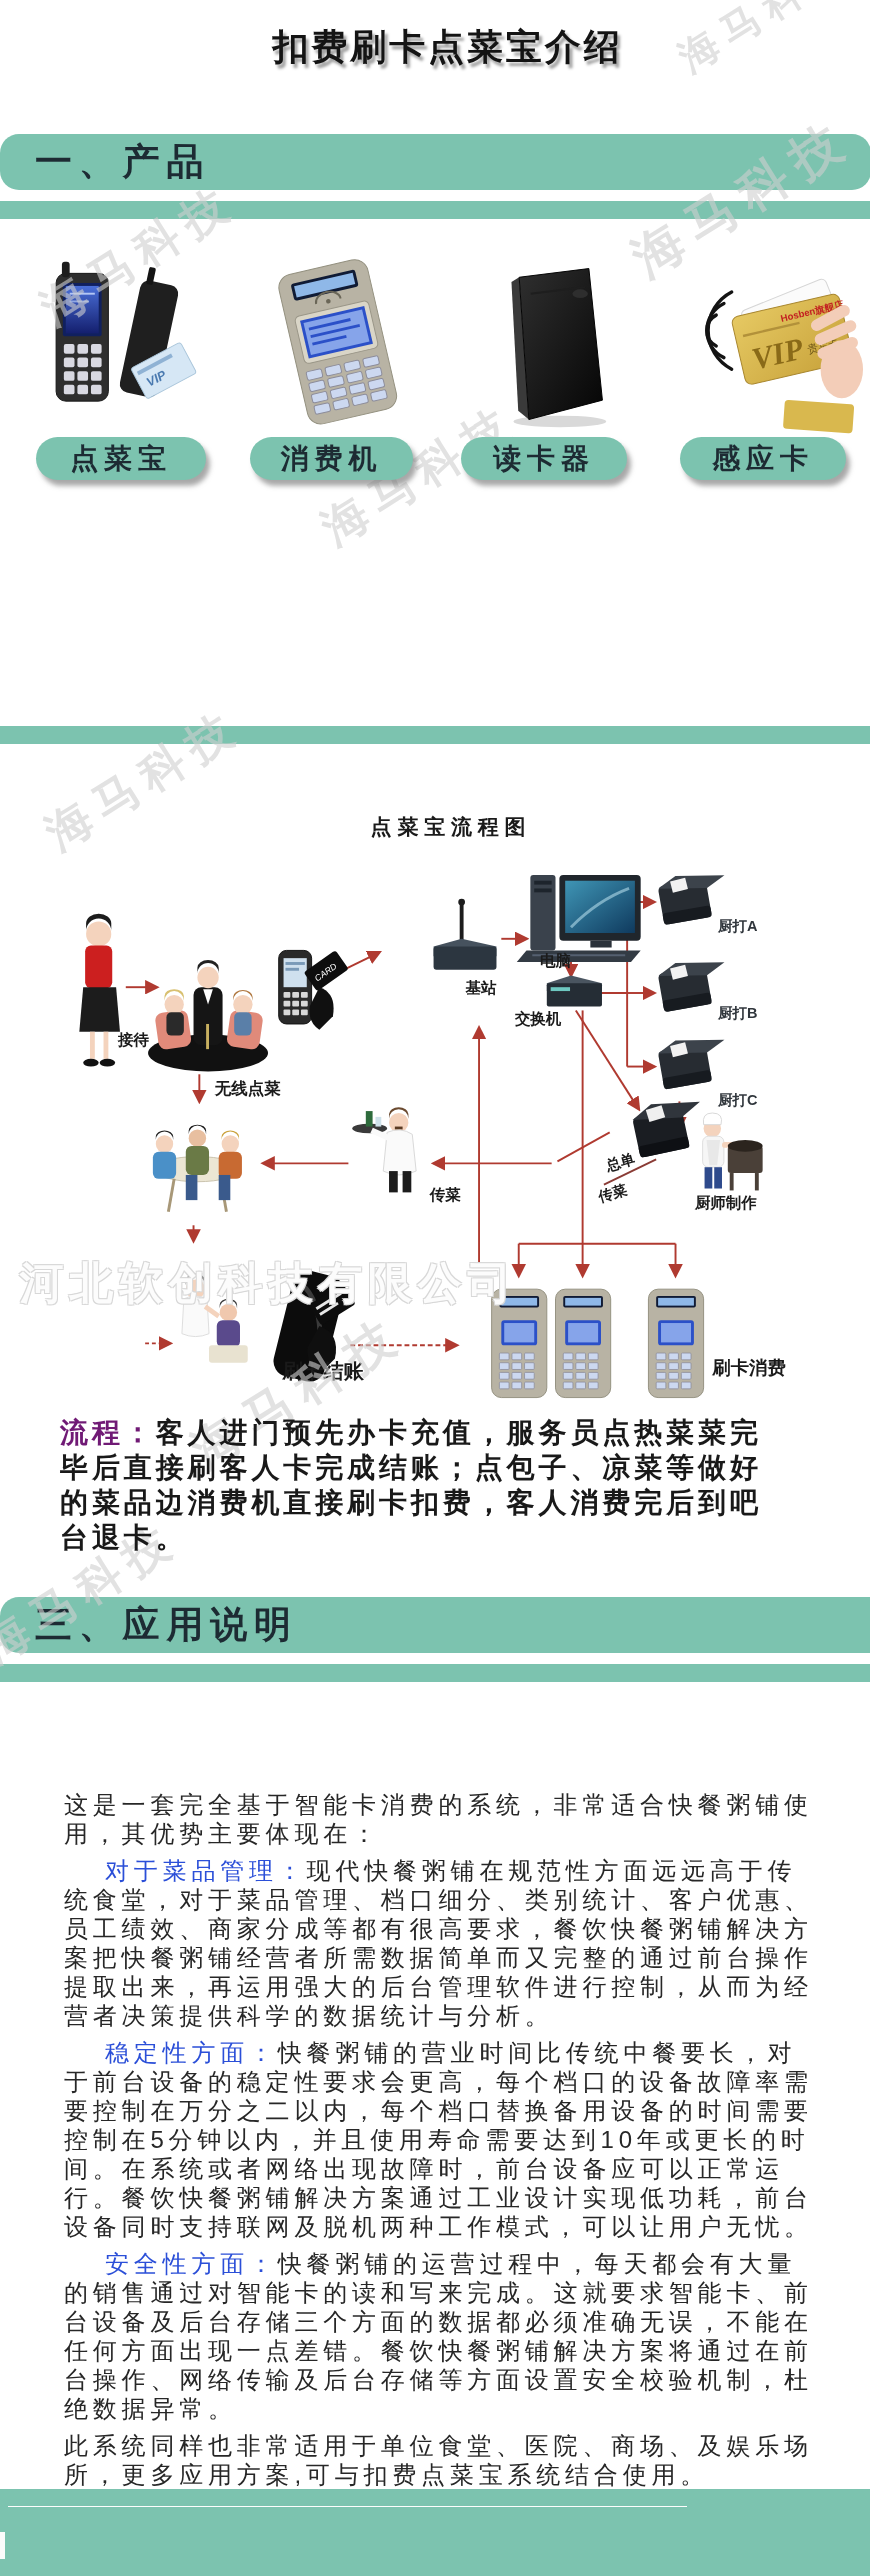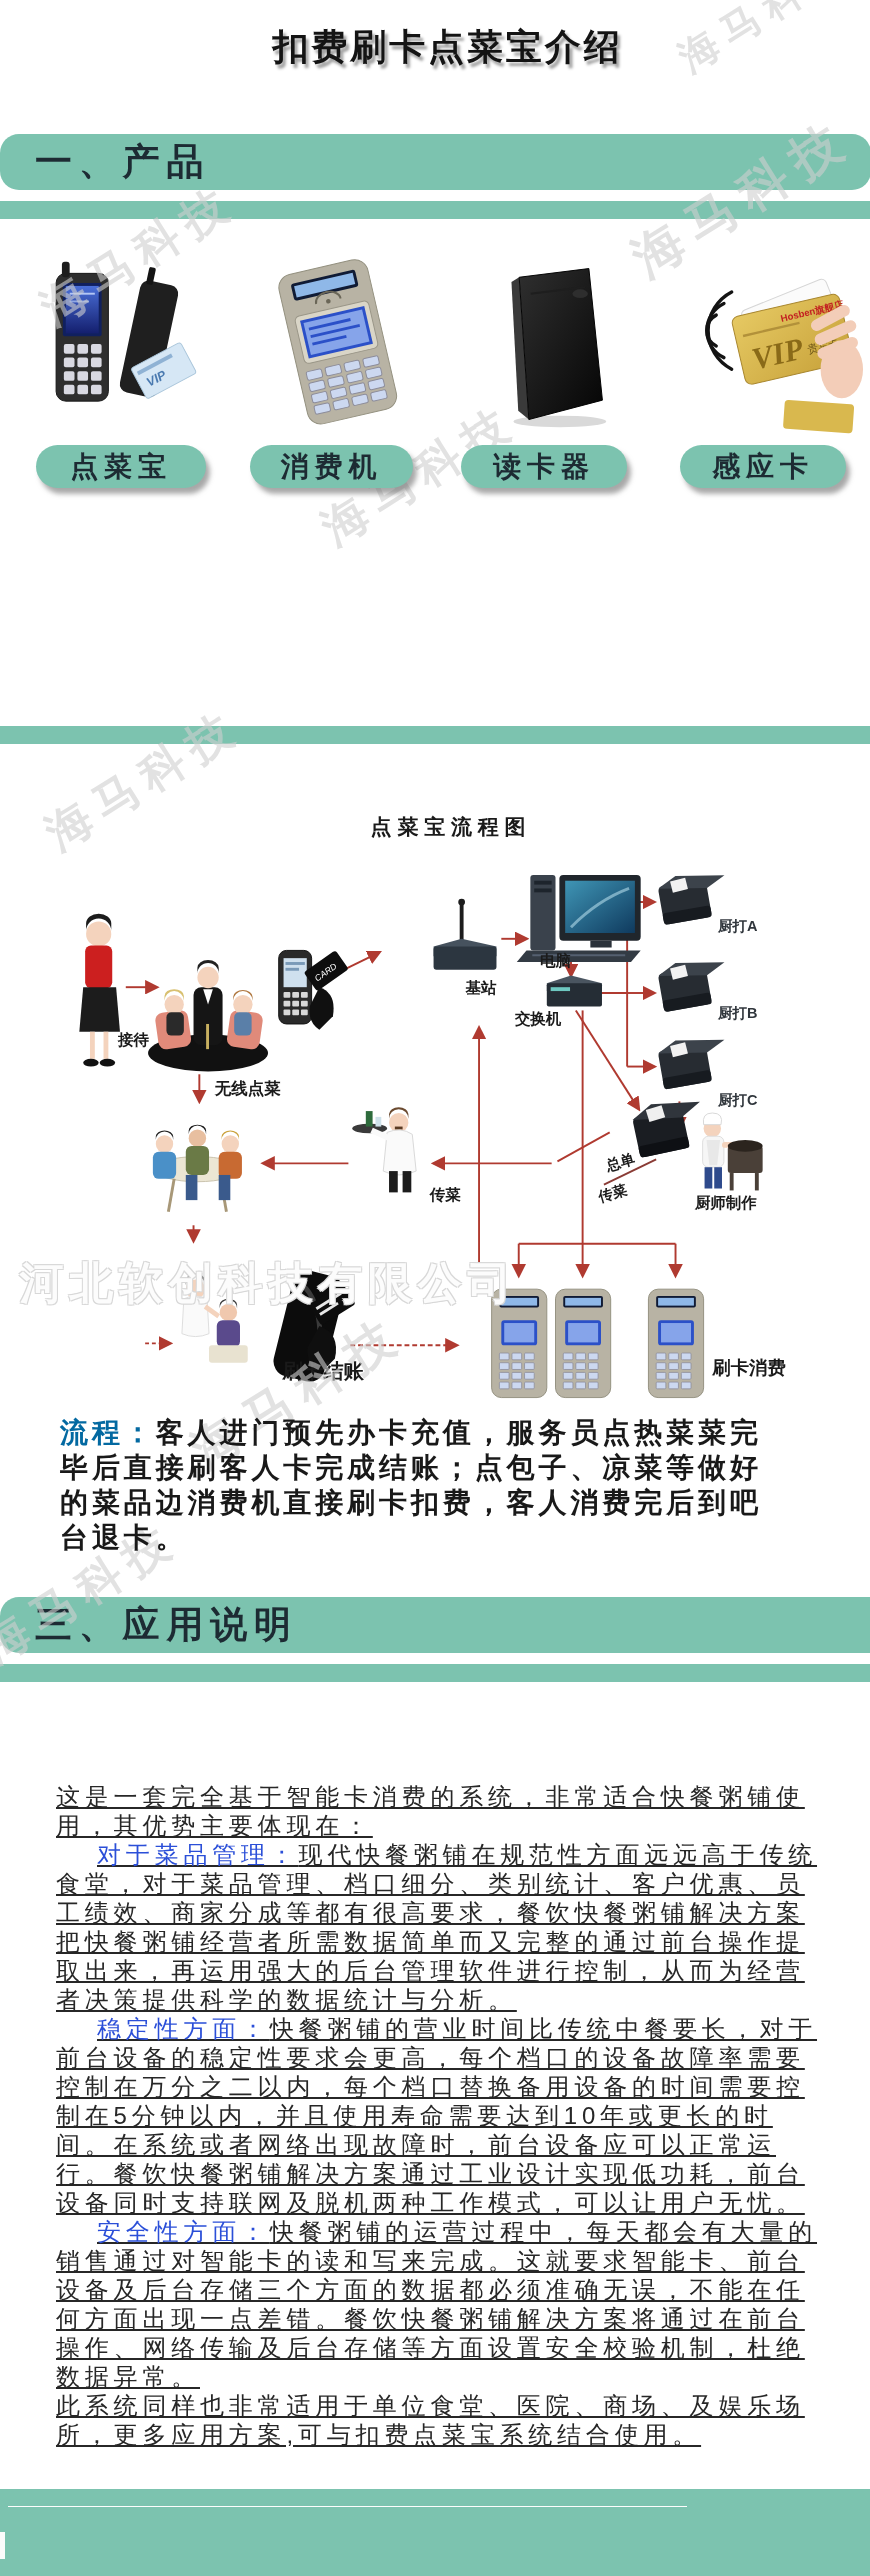--- a/index.html
+++ b/index.html
@@ -17,35 +17,35 @@
   .wm{position:absolute;transform:rotate(-32deg);color:#cfcfcf;opacity:.6;
       font-weight:bold;white-space:nowrap;pointer-events:none;z-index:5;}
   .bigwm{position:absolute;left:19.4px;top:1254px;width:842px;white-space:nowrap;
       font-size:44px;font-weight:bold;letter-spacing:5.8px;color:rgba(255,255,255,.92);
       text-shadow:1px 1px 0 #d8d8d8,-1px -1px 0 #d8d8d8,1px -1px 0 #d8d8d8,-1px 1px 0 #d8d8d8;
       pointer-events:none;z-index:4;}
   
   .prod-img{position:absolute;}
   .pill{position:absolute;top:437px;height:43px;border-radius:23px;background:#7cc3af;
      box-shadow:3.9px 5.8px 4.8px rgba(110,110,110,.6);text-align:center;line-height:43px;
-     font-size:28px;font-weight:900;letter-spacing:5.8px;color:#1d2b33;z-index:6;margin-top:8px;}
+     font-size:28px;font-weight:900;letter-spacing:5.8px;color:#1d2b33;z-index:6;}
   
   .diagram-title{position:absolute;left:0;top:813px;width:832px;text-align:center;
      font-size:21px;font-weight:900;letter-spacing:5.8px;color:#1a1a1a;margin-left:35px;}
   #flow-svg{position:absolute;left:29px;top:842px;z-index:3;}
   #flow-svg text{font-family:"Liberation Sans","DejaVu Sans",sans-serif;}
   .dlab{font-size:16px;font-weight:bold;fill:#1b1b1b;}
   
   .process{position:absolute;left:60px;top:1415px;width:724px;z-index:6;
      font-size:28px;font-weight:bold;letter-spacing:3.9px;line-height:35px;color:#191919;}
-  .process .pfx{color:#0369a1;}
+  .process .pfx{color:#701a75;}
   
   .notes{position:absolute;left:56px;top:1782px;width:768px;z-index:6;
      font-size:24px;letter-spacing:4.8px;line-height:29px;color:#272727;}
-  .notes p{margin:0;text-decoration:underline;}
+  .notes p{margin:8px;}
   .notes p.kw{text-indent:41px;}
   .blue{color:#2b4fd8;}
   
   .footer{position:absolute;left:0;top:2489px;width:871px;height:87px;background:#7cc3af;}
   .fline{position:absolute;left:7.7px;top:16.5px;width:679px;height:1.9px;background:#fdfdfd;}
   .fnub{position:absolute;left:0;top:43px;width:4.8px;height:27px;background:#fbfbfb;}
 </style>
 </head>
 <body>
 

